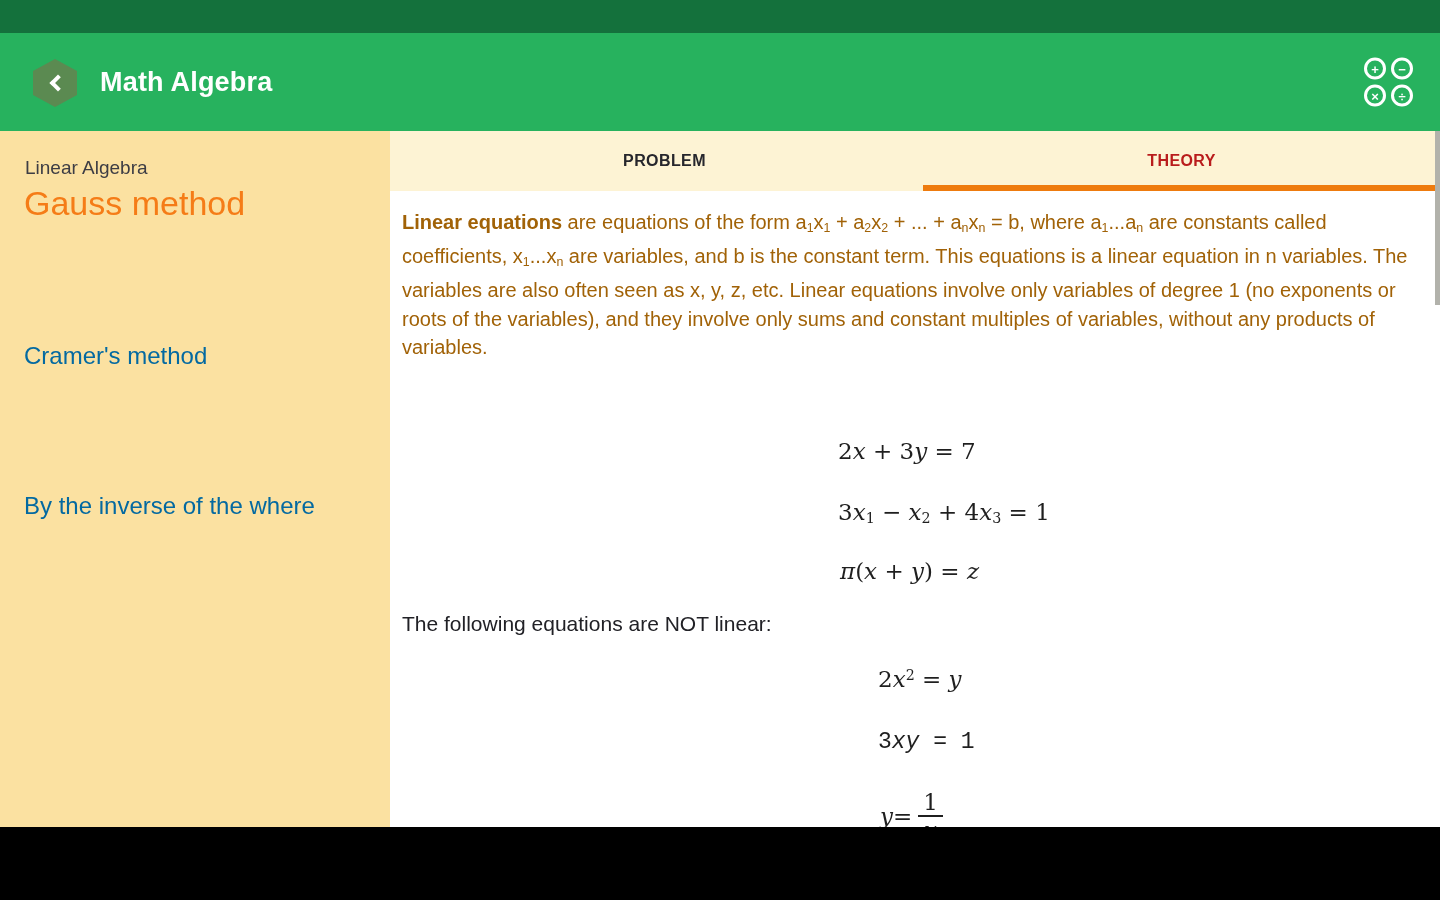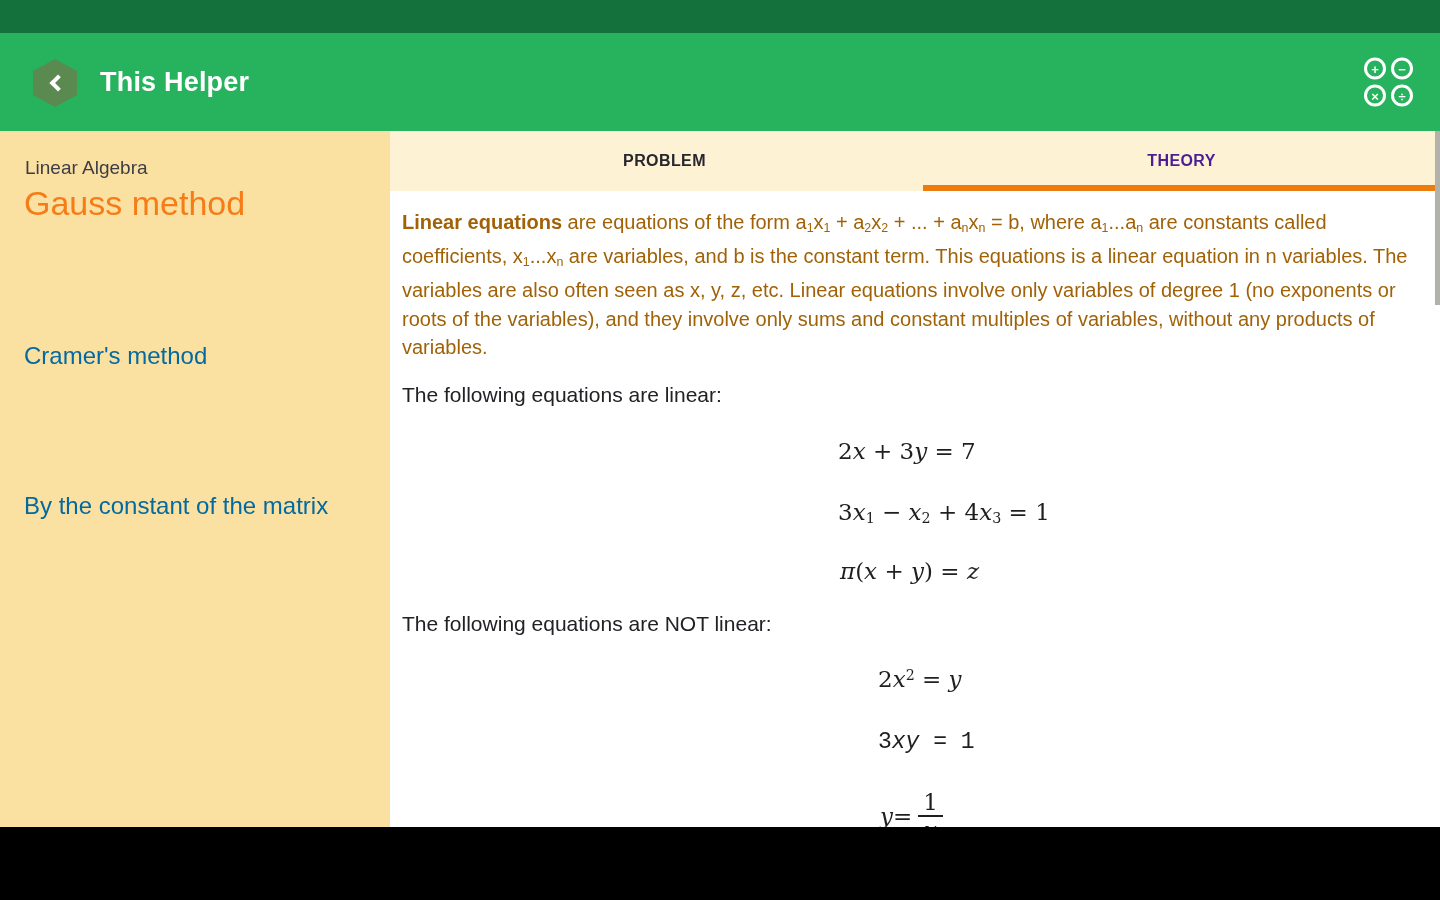--- a/index.html
+++ b/index.html
@@ -29,21 +29,21 @@
   .sb-item { position:absolute; left:24px; font-size:24px; color:#0369a1; cursor:pointer; white-space:nowrap; }
   .sb-item.active { top:53px; font-size:34px; color:#f57c17; }
   .sb-item.cramer { top:211px; }
   .sb-item.inverse { top:361px; }
 
   
   .content { position:absolute; left:390px; top:131px; width:1050px; height:696px; background:#ffffff; }
   .tabbar { position:absolute; left:0; top:0; width:1050px; height:60px; background:#fdf3d4; display:flex;padding-left:16px; }
   .tab { flex:1; display:flex; align-items:center; justify-content:center; position:relative;
     font-size:16px; font-weight:700; letter-spacing:0.4px; color:#26262c; cursor:pointer; }
-  .tab.active { color:#4c1d95;text-align:center; }
+  .tab.active { color:#b91c1c;text-align:center; }
   .tab-underline { position:absolute; left:0; right:0; bottom:0; height:6px; background:#ee7b0e; }
 
   .panel { position:absolute; left:0; top:73px; width:1050px; height:623px; background:#fff; overflow:hidden; }
   .para { position:absolute; left:12px; top:4px; width:1018px; font-size:20px; line-height:28.5px; color:#a16207; }
   .para b { font-weight:700; }
   .sub { font-size:0.62em; vertical-align:-0.22em; }
   .sup { font-size:0.62em; vertical-align:0.5em; }
   .intro { position:absolute; left:12px; font-size:21px; color:#212126; }
   .intro.linear { top:179px; }
   .intro.nonlinear { top:408px; }
@@ -70,51 +70,50 @@
 <body>
 
 <div class="screen">
 
   <div class="status-bar"></div>
 
   <div class="app-bar">
     <div class="back-btn">
       <span class="chevron-left"></span>
     </div>
-    <div class="app-title">This Helper</div>
+    <div class="app-title">Math Algebra</div>
     <div class="calc-grid">
       <span class="calc-circle">+</span>
       <span class="calc-circle">−</span>
       <span class="calc-circle">×</span>
       <span class="calc-circle">÷</span>
     </div>
   </div>
 
   <div class="sidebar">
     <div class="sb-section">Linear Algebra</div>
     <div class="sb-item active">Gauss method</div>
     <div class="sb-item cramer">Cramer's method</div>
-    <div class="sb-item inverse">By the constant of the matrix</div>
+    <div class="sb-item inverse">By the inverse of the where</div>
   </div>
 
   <div class="content">
     <div class="tabbar">
       <div class="tab">
         <span>PROBLEM</span>
       </div>
       <div class="tab active">
         <span>THEORY</span>
         <div class="tab-underline"></div>
       </div>
     </div>
 
     <div class="panel">
       <div class="para"><b>Linear equations</b><span> are equations of the form a</span><span class="sub">1</span><span>x</span><span class="sub">1</span><span> + a</span><span class="sub">2</span><span>x</span><span class="sub">2</span><span> + ... + a</span><span class="sub">n</span><span>x</span><span class="sub">n</span><span> = b, where a</span><span class="sub">1</span><span>...a</span><span class="sub">n</span><span> are constants called coefficients, x</span><span class="sub">1</span><span>...x</span><span class="sub">n</span><span> are variables, and b is the constant term. This equations is a linear equation in n variables. The variables are also often seen as x, y, z, etc. Linear equations involve only variables of degree 1 (no exponents or roots of the variables), and they involve only sums and constant multiples of variables, without any products of variables.</span></div>
 
-      <div class="intro linear">The following equations are linear:</div>
       <div class="formula f1"><span>2</span><span class="i">x</span><span> + 3</span><span class="i">y</span><span> = 7</span></div>
       <div class="formula f2"><span>3</span><span class="i">x</span><span class="sub">1</span><span> − </span><span class="i">x</span><span class="sub">2</span><span> + 4</span><span class="i">x</span><span class="sub">3</span><span> = 1</span></div>
       <div class="formula f3"><span class="i">π</span><span>(</span><span class="i">x</span><span> + </span><span class="i">y</span><span>) = </span><span class="i">z</span></div>
 
       <div class="intro nonlinear">The following equations are NOT linear:</div>
       <div class="formula g1"><span>2</span><span class="i">x</span><span class="sup">2</span><span> = </span><span class="i">y</span></div>
       <div class="formula g2"><span>3</span><span class="i">xy</span><span> = 1</span></div>
       <div class="formula g3">
           <span class="i">y</span>
           <span> = </span>

